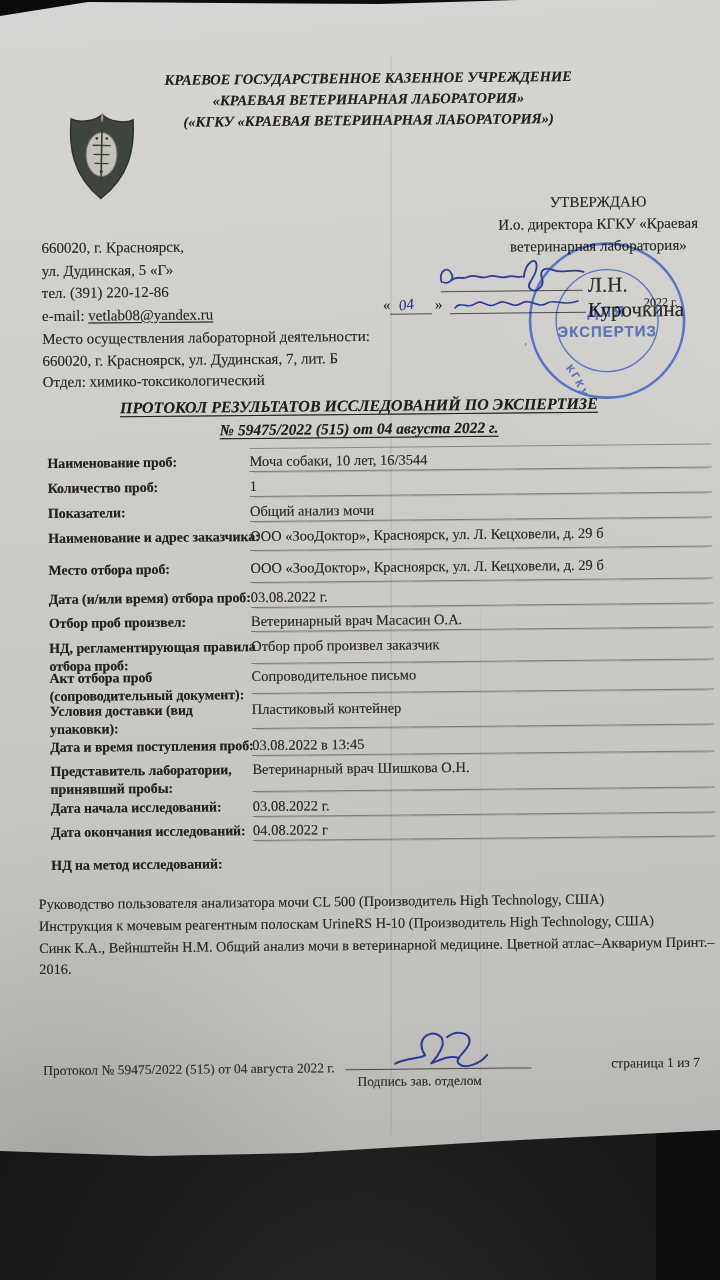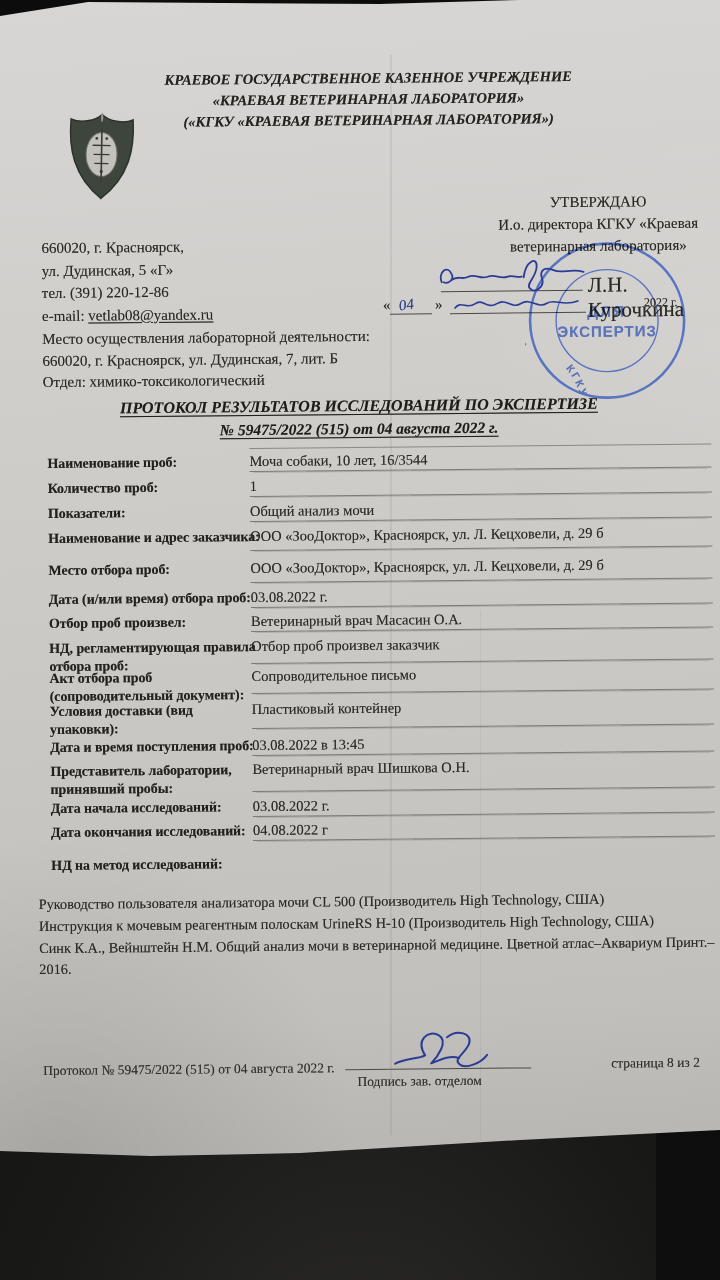--- a/index.html
+++ b/index.html
@@ -192,16 +192,16 @@
       <div>Синк К.А., Вейнштейн Н.М. Общий анализ мочи в ветеринарной медицине. Цветной атлас–Аквариум Принт.–2016.</div>
     </div>
 
     <div class="abs foot" style="left:38px;top:1060px;">Протокол № 59475/2022 (515) от 04 августа 2022 г.</div>
     <svg class="abs" style="left:382px;top:1028px;z-index:9;" width="110" height="44" viewBox="0 0 110 44">
       <path class="ink" stroke-width="2" stroke="#2a3270" d="M8,36 C20,30 30,32 38,28 C28,12 42,2 52,8 C62,14 50,30 44,36 C56,31 64,28 72,31"></path>
       <path class="ink" stroke-width="2" stroke="#2a3270" d="M60,10 C70,2 86,6 82,17 C78,27 66,31 72,37 C78,43 94,36 100,28"></path>
     </svg>
     <div class="abs sigline" style="left:340px;top:1069px;width:186px;"></div>
     <div class="abs foot sig-caption">Подпись зав. отделом</div>
-    <div class="abs foot" style="left:606px;top:1058px;">страница 8 из 2</div>
+    <div class="abs foot" style="left:606px;top:1058px;">страница 1 из 7</div>
 
   </div>
 </div>
 
 </body></html>

